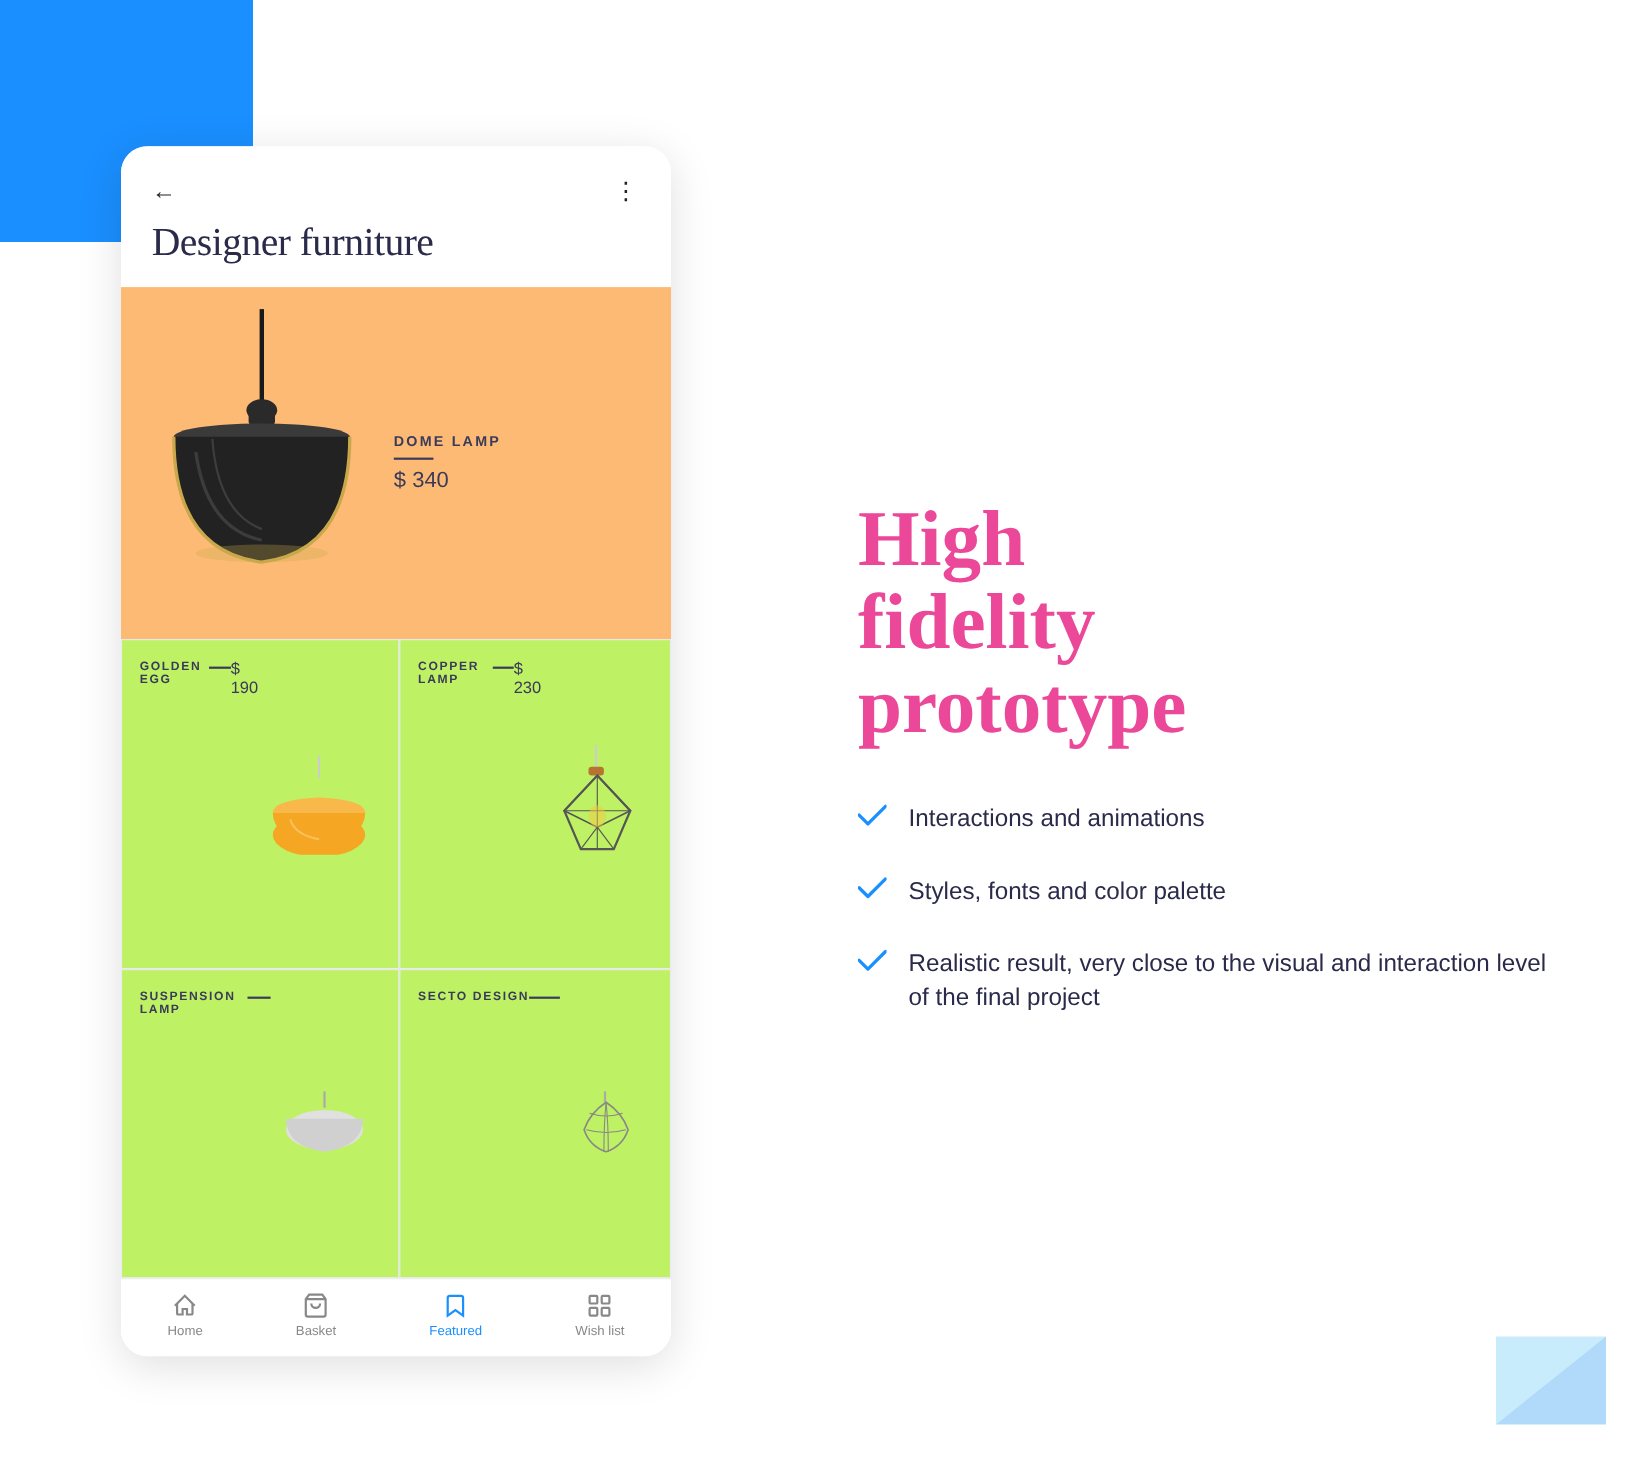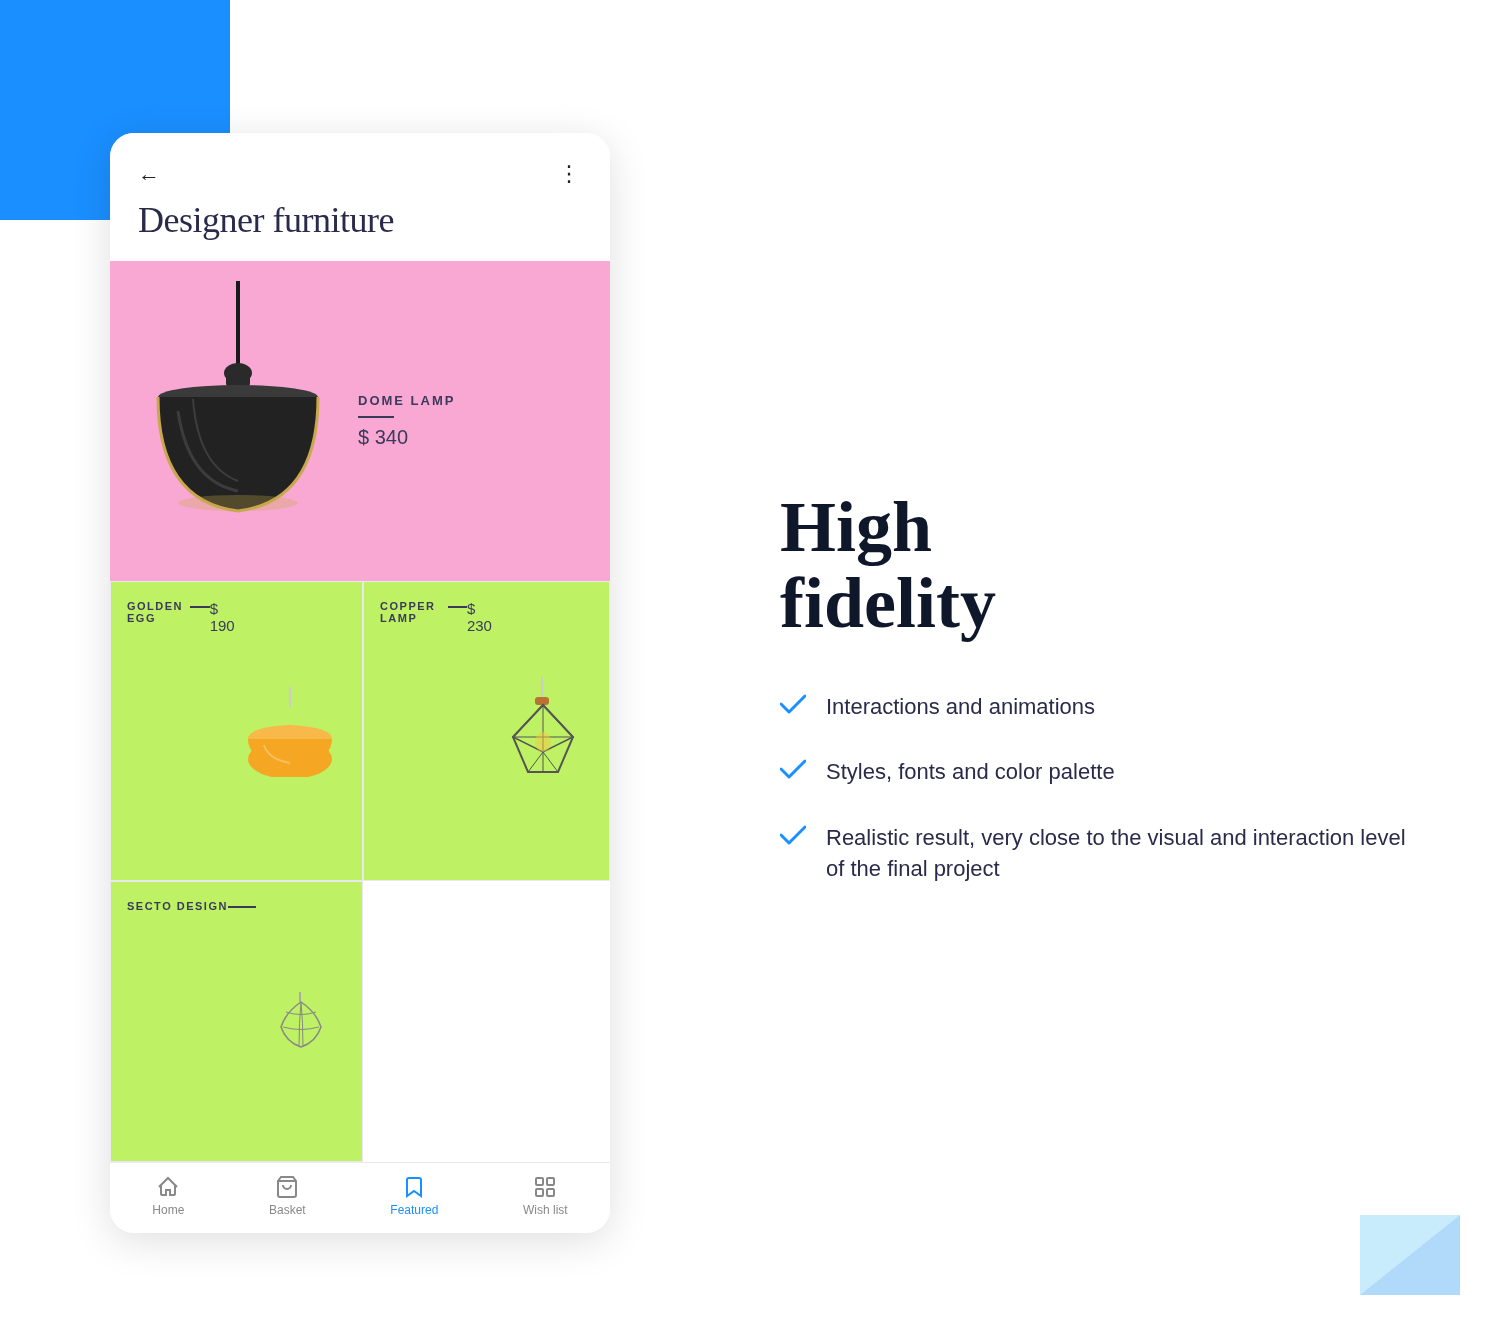--- a/index.html
+++ b/index.html
@@ -101,21 +101,21 @@
       padding: 0 28px 20px 28px;
       font-size: 36px;
       font-weight: 400;
       color: #2a2a4a;
       font-family: Georgia, serif;
       letter-spacing: -0.5px;
     }
 
     
     .hero-section {
-      background: #f9a8d4;
+      background: #fdba74;
       margin: 0 0 0 0;
       padding: 30px 28px 30px 28px;
       display: flex;
       align-items: center;
       justify-content: space-between;
       min-height: 320px;
     }
     .hero-lamp-img {
       width: 200px;
       height: 260px;
@@ -224,21 +224,21 @@
       flex: 1;
       padding: 100px 80px 60px 60px;
       display: flex;
       flex-direction: column;
       justify-content: center;
     }
 
     .headline {
       font-size: 72px;
       font-weight: 900;
-      color: #0f172a;
+      color: #ec4899;
       line-height: 1.05;
       font-family: Georgia, serif;
       margin-bottom: 50px;
     }
 
     .feature-list {
       display: flex;
       flex-direction: column;
       gap: 35px;
     }
@@ -351,20 +351,32 @@
               <line x1="50" y1="28" x2="50" y2="95" stroke="#555" stroke-width="1"></line>
               <line x1="20" y1="60" x2="80" y2="60" stroke="#555" stroke-width="1"></line>
               <line x1="35" y1="95" x2="50" y2="75" stroke="#555" stroke-width="1"></line>
               <line x1="65" y1="95" x2="50" y2="75" stroke="#555" stroke-width="1"></line>
 
               <ellipse cx="50" cy="65" rx="8" ry="10" fill="#f5c842" opacity="0.5"></ellipse>
             </svg>
           </div>
         </div>
 
+        <div class="product-cell">
+          <div class="product-cell-name">SUSPENSION LAMP</div>
+          <div class="product-cell-divider"></div>
+          <div class="product-cell-price"></div>
+          <div class="product-cell-img">
+            <svg width="100" height="60" viewBox="0 0 100 60">
+              <rect x="48" y="0" width="2" height="15" fill="#aaa"></rect>
+              <ellipse cx="49" cy="35" rx="35" ry="18" fill="#e0e0e0"></ellipse>
+              <path d="M14 25 Q14 50 49 55 Q84 50 84 25 Z" fill="#d0d0d0"></path>
+            </svg>
+          </div>
+        </div>
 
         <div class="product-cell">
           <div class="product-cell-name">SECTO DESIGN</div>
           <div class="product-cell-divider"></div>
           <div class="product-cell-price"></div>
           <div class="product-cell-img">
             <svg width="80" height="60" viewBox="0 0 80 60">
               <rect x="38" y="0" width="2" height="10" fill="#aaa"></rect>
               <path d="M40 10 Q55 20 60 35 Q55 50 40 55 Q25 50 20 35 Q25 20 40 10Z" fill="none" stroke="#888" stroke-width="1.5"></path>
               <path d="M40 10 Q42 30 42 55" stroke="#888" stroke-width="1" fill="none"></path>
@@ -423,20 +435,21 @@
 
       </div>
     </div>
   </div>
 
   <div class="right-area">
 
     <div class="headline">
       <span>High</span><br>
       <span>fidelity</span><br>
+      <span>prototype</span>
     </div>
 
     <div class="feature-list">
 
       <div class="feature-item">
         <span class="check-icon">
           <svg width="26" height="20" viewBox="0 0 26 20" fill="none">
             <polyline points="1,10 9,18 25,2" stroke="#1a8fff" stroke-width="3" stroke-linecap="round" stroke-linejoin="round"></polyline>
           </svg>
         </span>

